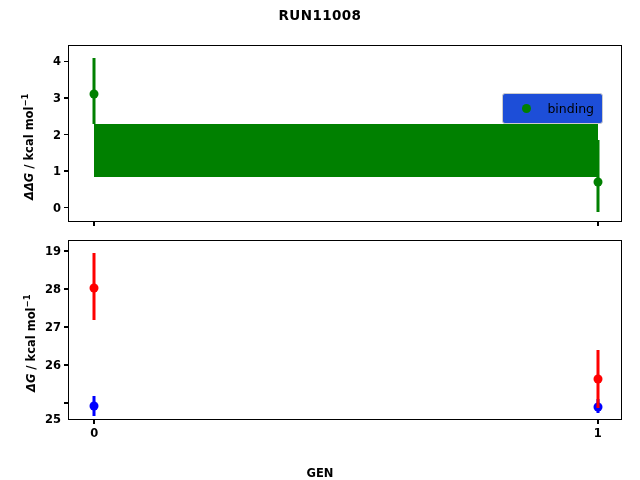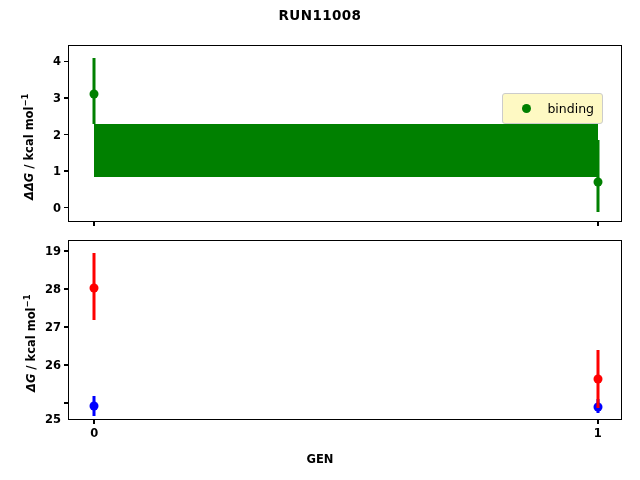--- a/index.html
+++ b/index.html
@@ -47,38 +47,38 @@
   .ylabel{
     position:absolute;
     transform-origin:left top;
     transform:rotate(-90deg);
     font-size:11.5px;font-weight:bold;color:#000;
     white-space:nowrap;
   }
   #ylabel-top{left:20px;top:200px;}
   #ylabel-bottom{left:22px;top:392px;}
   .xlabel{
-    position:absolute;left:0;width:640px;top:452px;
+    position:absolute;left:0;width:640px;top:466px;
     text-align:center;font-size:11.5px;font-weight:bold;color:#000;
   }
   .ylabel i{font-style:italic;}
   .ylabel sup{font-size:8.5px;vertical-align:super;}
 
   
   .errbar{position:absolute;width:3px;transform:translateX(-50%);}
   .marker{
     position:absolute;width:9px;height:9px;border-radius:50%;
     transform:translate(-50%,-50%);
   }
   .band{position:absolute;}
 
   
   .legend{
     position:absolute;
-    background:#fef9c3;
+    background:#1d4ed8;
     border:1px solid #cccccc;
     border-radius:3px;
     padding:5px 8px 5px 6px;
     box-sizing:border-box;
   }
   .legend-row{
     display:flex;align-items:center;
     height:19px;
   }
   .legend-key{

